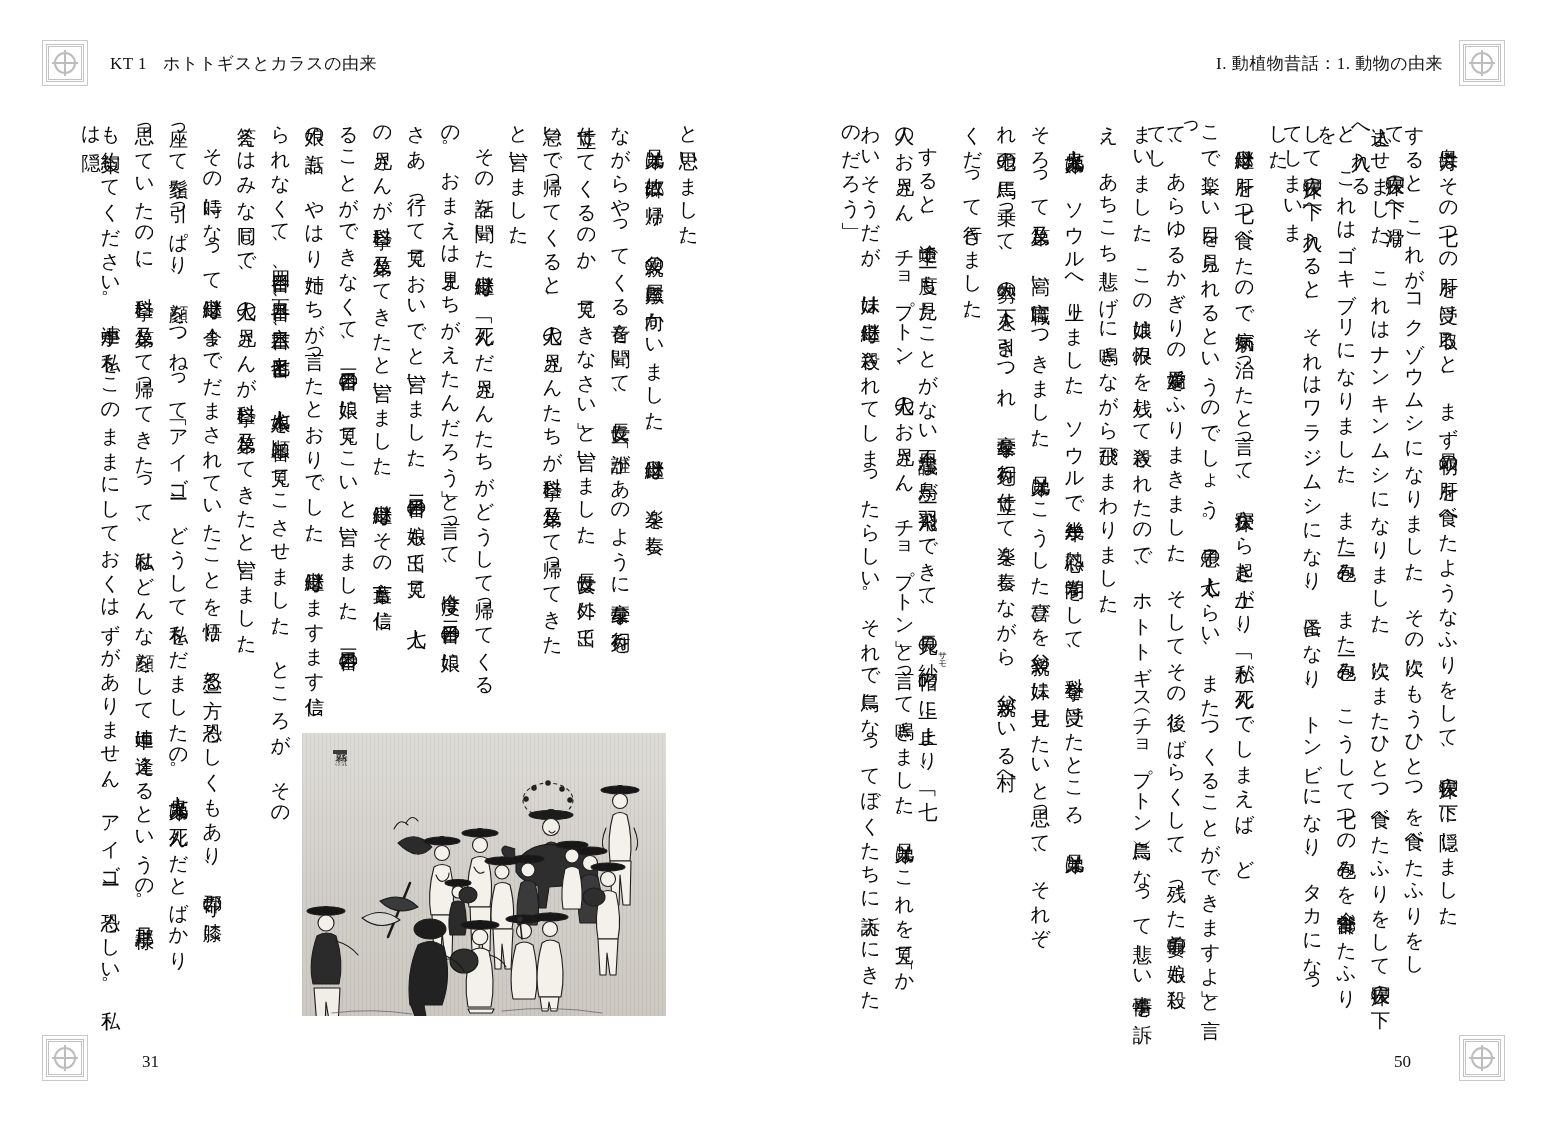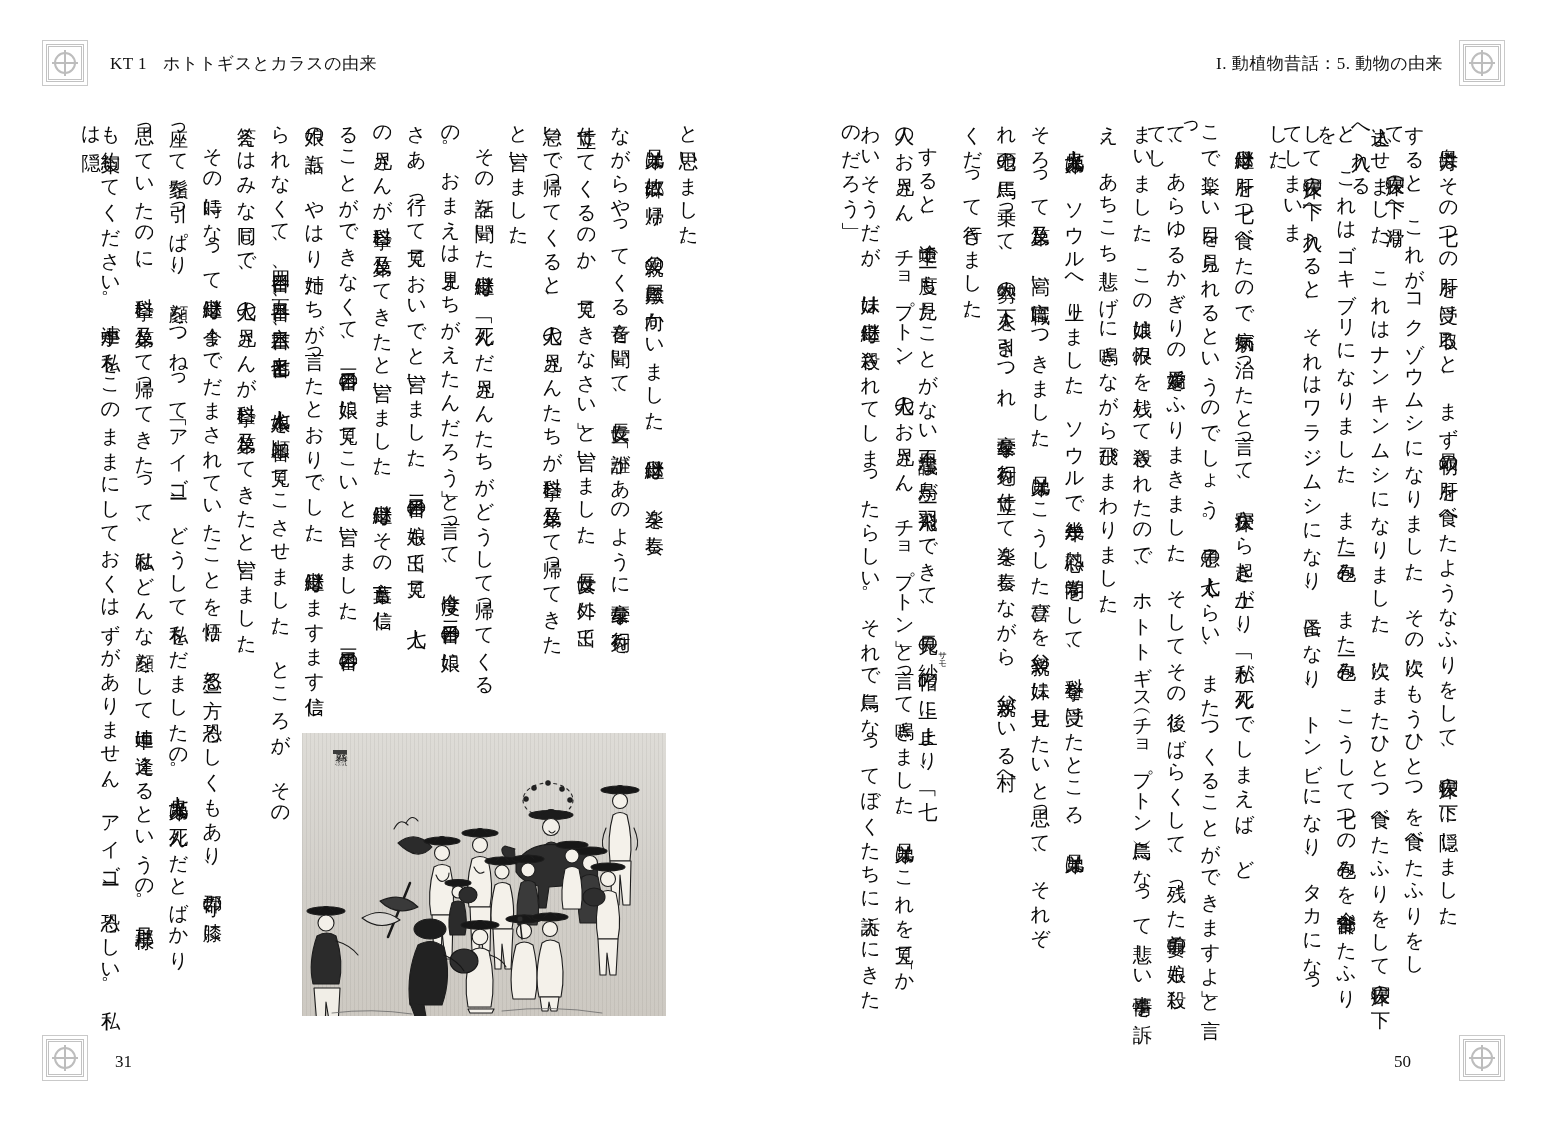--- a/index.html
+++ b/index.html
@@ -76,21 +76,21 @@
   .runhead-left  { left: 110px; top: 52px; }
   .runhead-right { left: 1216px; top: 52px; }
   .runhead .kt { margin-right: 16px; }
 
   
   .folio {
     position: absolute;
     font-size: 17px;
     color: #111;
   }
-  .folio-left  { left: 115px;  top: 1052px; }
+  .folio-left  { left: 142px;  top: 1052px; }
   .folio-right { left: 1394px; top: 1052px; }
 
   
   .page {
     position: absolute;
     top: 112px;
     height: 900px;
   }
   .page-verso  { left: 78px;  width: 620px; }   
   .page-recto  { left: 838px; width: 620px; }   
@@ -196,21 +196,21 @@
     <div class="orn-inner"></div>
       <div class="orn-circle"></div>
     <div class="orn-cross-h"></div>
       <div class="orn-cross-v"></div>
   </div>
 
   <div class="runhead runhead-left">
     <span class="kt">KT 1</span><span>ホトトギスとカラスの由来</span>
   </div>
   <div class="runhead runhead-right">
-    <span>I. 動植物昔話：5. 動物の由来</span>
+    <span>I. 動植物昔話：1. 動物の由来</span>
   </div>
 
   <div class="folio folio-left">31</div>
   <div class="folio folio-right">50</div>
 
   <div class="page page-recto">
     <div class="vcols">
       <div class="vcol">　奥方はその七つの肝を受け取ると、まず最初の肝を食べたようなふりをして、寝床の下に隠しました。</div>
       <div class="vcol">すると、これがコクゾウムシになりました。その次にもうひとつを食べたふりをして、寝床の下へ滑り</div>
       <div class="vcol">込ませました。これはナンキンムシになりました。次にまたひとつ食べたふりをして寝床の下へ入れる</div>

